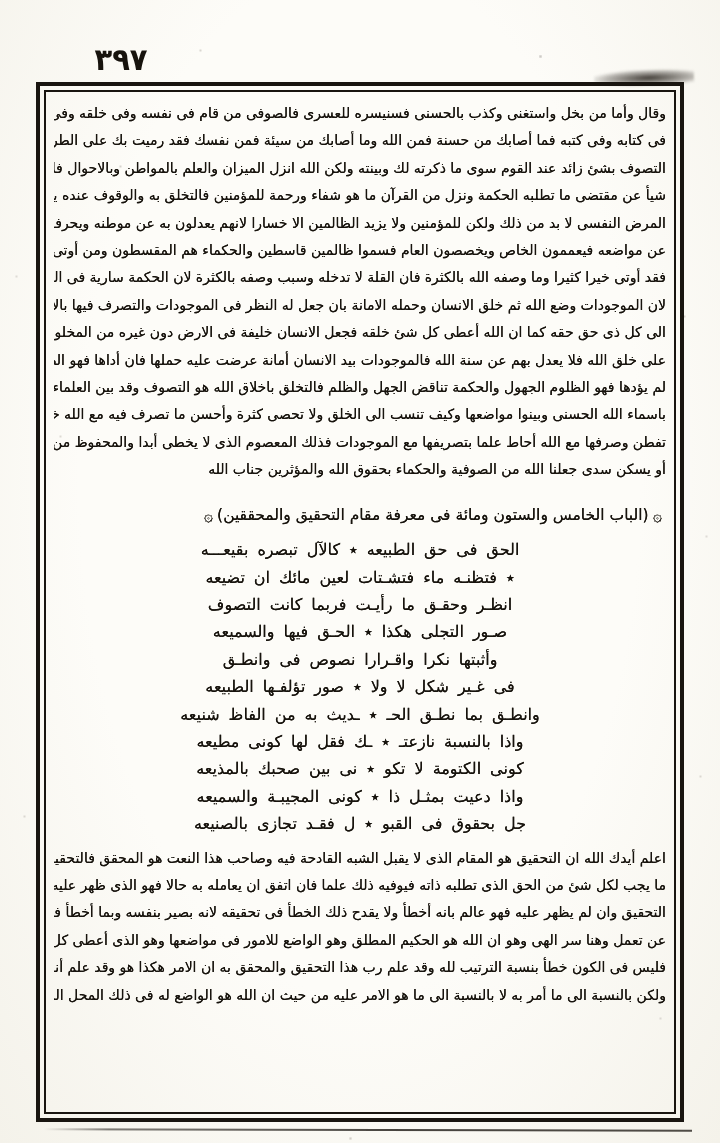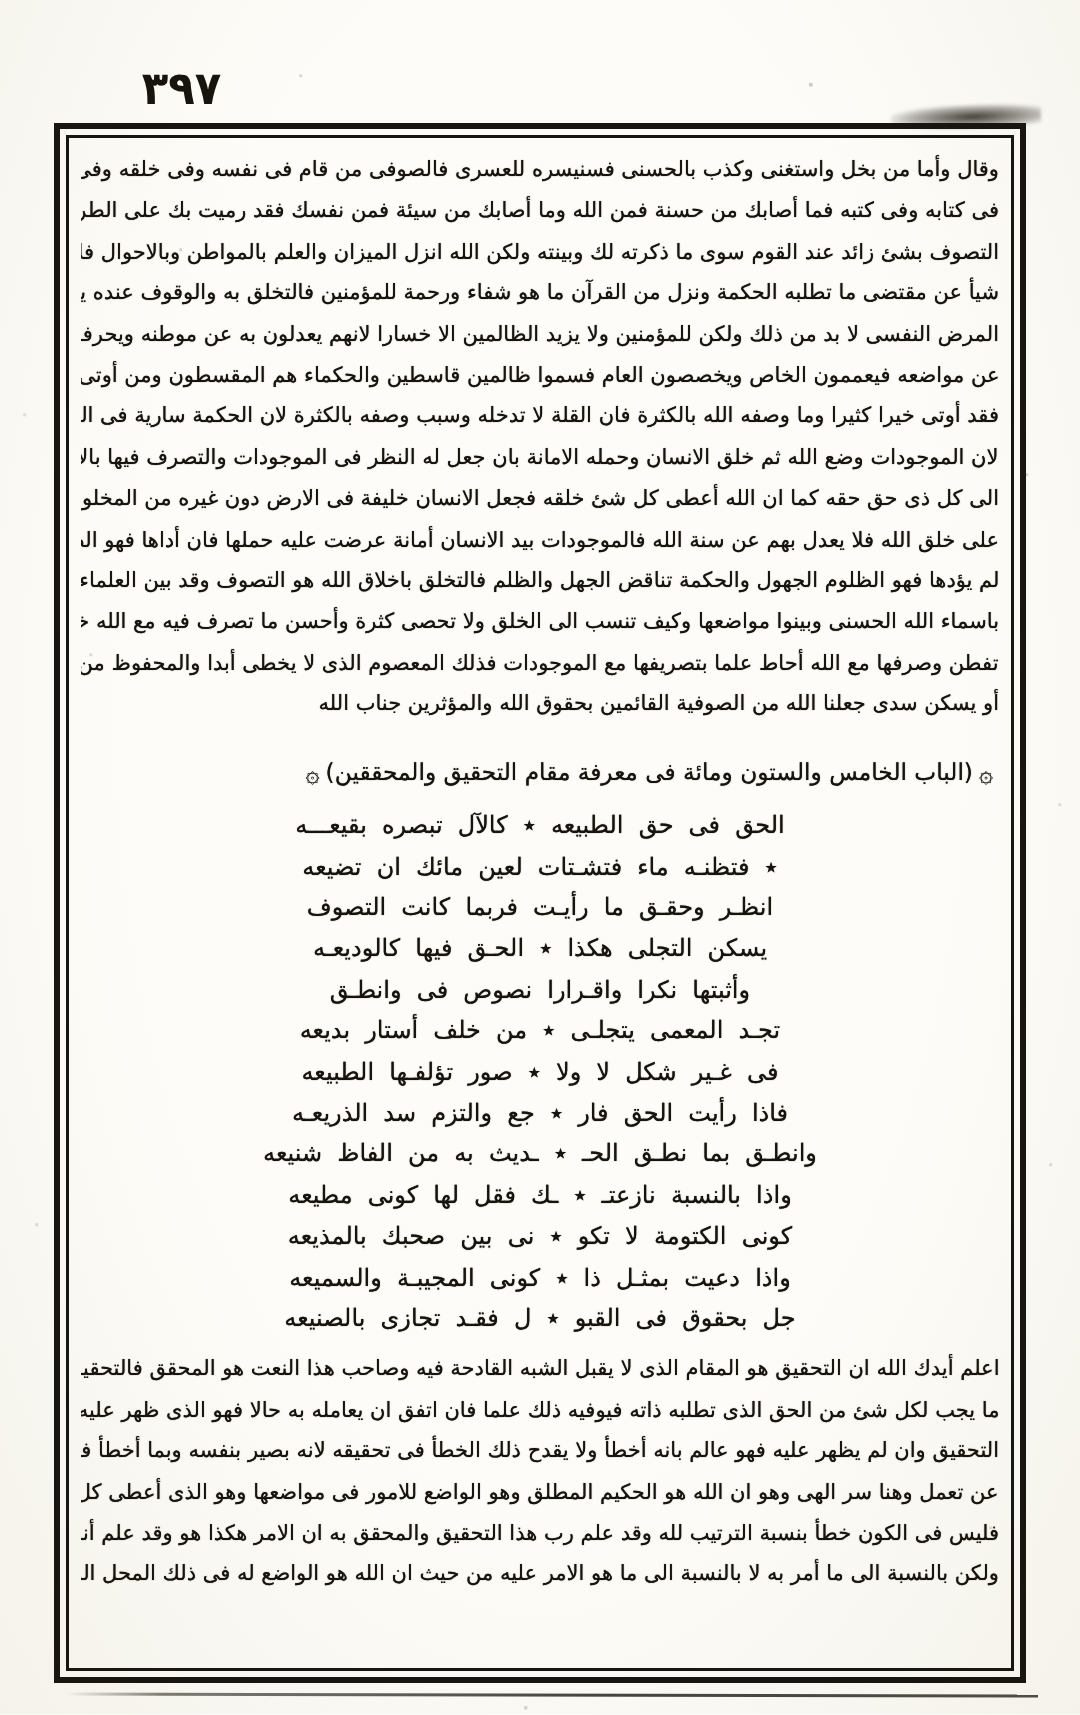--- a/index.html
+++ b/index.html
@@ -48,21 +48,21 @@
   }
   .prose-top .prose-line:last-child{text-align-last:right;}
   .heading{
     margin-top:18px;text-align:right;font-size:15.5px;line-height:27.4px;
     white-space:nowrap;overflow:hidden;
   }
   .heading .orn{font-size:16px;padding:0 4px;vertical-align:-1px;}
   .poem{margin-top:7px;}
   .poem-line{
     text-align:center;font-size:16px;line-height:27.4px;word-spacing:5px;
-    white-space:nowrap;overflow:hidden;
+    white-space:nowrap;overflow:hidden;font-family:Liberation Serif, serif;
   }
   .prose-bottom{margin-top:7px;}
 </style>
 </head>
 <body>
 
 <div class="page">
   <div class="speckles"></div>
 
   <div class="page-number">٣٩٧</div>
@@ -83,36 +83,34 @@
         <div class="prose-line">شيأ عن مقتضى ما تطلبه الحكمة ونزل من القرآن ما هو شفاء ورحمة للمؤمنين فالتخلق به والوقوف عنده يزيل</div>
         <div class="prose-line">المرض النفسى لا بد من ذلك ولكن للمؤمنين ولا يزيد الظالمين الا خسارا لانهم يعدلون به عن موطنه ويحرفون الكلم</div>
         <div class="prose-line">عن مواضعه فيعممون الخاص ويخصصون العام فسموا ظالمين قاسطين والحكماء هم المقسطون ومن أوتى الحكمة</div>
         <div class="prose-line">فقد أوتى خيرا كثيرا وما وصفه الله بالكثرة فان القلة لا تدخله وسبب وصفه بالكثرة لان الحكمة سارية فى الموجودات</div>
         <div class="prose-line">لان الموجودات وضع الله ثم خلق الانسان وحمله الامانة بان جعل له النظر فى الموجودات والتصرف فيها بالامانة ليؤدى</div>
         <div class="prose-line">الى كل ذى حق حقه كما ان الله أعطى كل شئ خلقه فجعل الانسان خليفة فى الارض دون غيره من المخلوقين فهو أمين</div>
         <div class="prose-line">على خلق الله فلا يعدل بهم عن سنة الله فالموجودات بيد الانسان أمانة عرضت عليه حملها فان أداها فهو الصوفى وان</div>
         <div class="prose-line">لم يؤدها فهو الظلوم الجهول والحكمة تناقض الجهل والظلم فالتخلق باخلاق الله هو التصوف وقد بين العلماء التخلق</div>
         <div class="prose-line">باسماء الله الحسنى وبينوا مواضعها وكيف تنسب الى الخلق ولا تحصى كثرة وأحسن ما تصرف فيه مع الله خاصة فمن</div>
         <div class="prose-line">تفطن وصرفها مع الله أحاط علما بتصريفها مع الموجودات فذلك المعصوم الذى لا يخطى أبدا والمحفوظ من أن يتحرك</div>
-        <div class="prose-line">أو يسكن سدى جعلنا الله من الصوفية القائمين بحقوق الله والمؤثرين جناب الله</div>
+        <div class="prose-line">أو يسكن سدى جعلنا الله من الصوفية والحكماء بحقوق الله والمؤثرين جناب الله</div>
       </div>
 
     <div class="heading">
       <span class="orn">۞</span><span>(الباب الخامس والستون ومائة فى معرفة مقام التحقيق والمحققين)</span><span class="orn">۞</span>
     </div>
 
     <div class="poem">
         <div class="poem-line">الحق فى حق الطبيعه ٭ كالآل تبصره بقيعـــه</div>
         <div class="poem-line">٭ فتظنـه ماء فتشـتات لعين مائك ان تضيعه</div>
         <div class="poem-line">انظـر وحقـق ما رأيـت فربما كانت التصوف</div>
-        <div class="poem-line">يسكن التجلى هكذا ٭ الحـق فيها كالوديعـه</div>
+        <div class="poem-line">صـور التجلى هكذا ٭ الحـق فيها والسميعه</div>
         <div class="poem-line">وأثبتها نكرا واقـرارا نصوص فى وانطـق</div>
-        <div class="poem-line">تجـد المعمى يتجلـى ٭ من خلف أستار بديعه</div>
         <div class="poem-line">فى غـير شكل لا ولا ٭ صور تؤلفـها الطبيعه</div>
-        <div class="poem-line">فاذا رأيت الحق فار ٭ جع والتزم سد الذريعـه</div>
         <div class="poem-line">وانطـق بما نطـق الحـ ٭ ـديث به من الفاظ شنيعه</div>
         <div class="poem-line">واذا بالنسبة نازعتـ ٭ ـك فقل لها كونى مطيعه</div>
         <div class="poem-line">كونى الكتومة لا تكو ٭ نى بين صحبك بالمذيعه</div>
         <div class="poem-line">واذا دعيت بمثـل ذا ٭ كونى المجيبـة والسميعه</div>
         <div class="poem-line">جل بحقوق فى القبو ٭ ل فقـد تجازى بالصنيعه</div>
       </div>
 
     <div class="prose prose-bottom">
         <div class="prose-line">اعلم أيدك الله ان التحقيق هو المقام الذى لا يقبل الشبه القادحة فيه وصاحب هذا النعت هو المحقق فالتحقيق معرفة</div>
         <div class="prose-line">ما يجب لكل شئ من الحق الذى تطلبه ذاته فيوفيه ذلك علما فان اتفق ان يعامله به حالا فهو الذى ظهر عليه سلطان</div>

